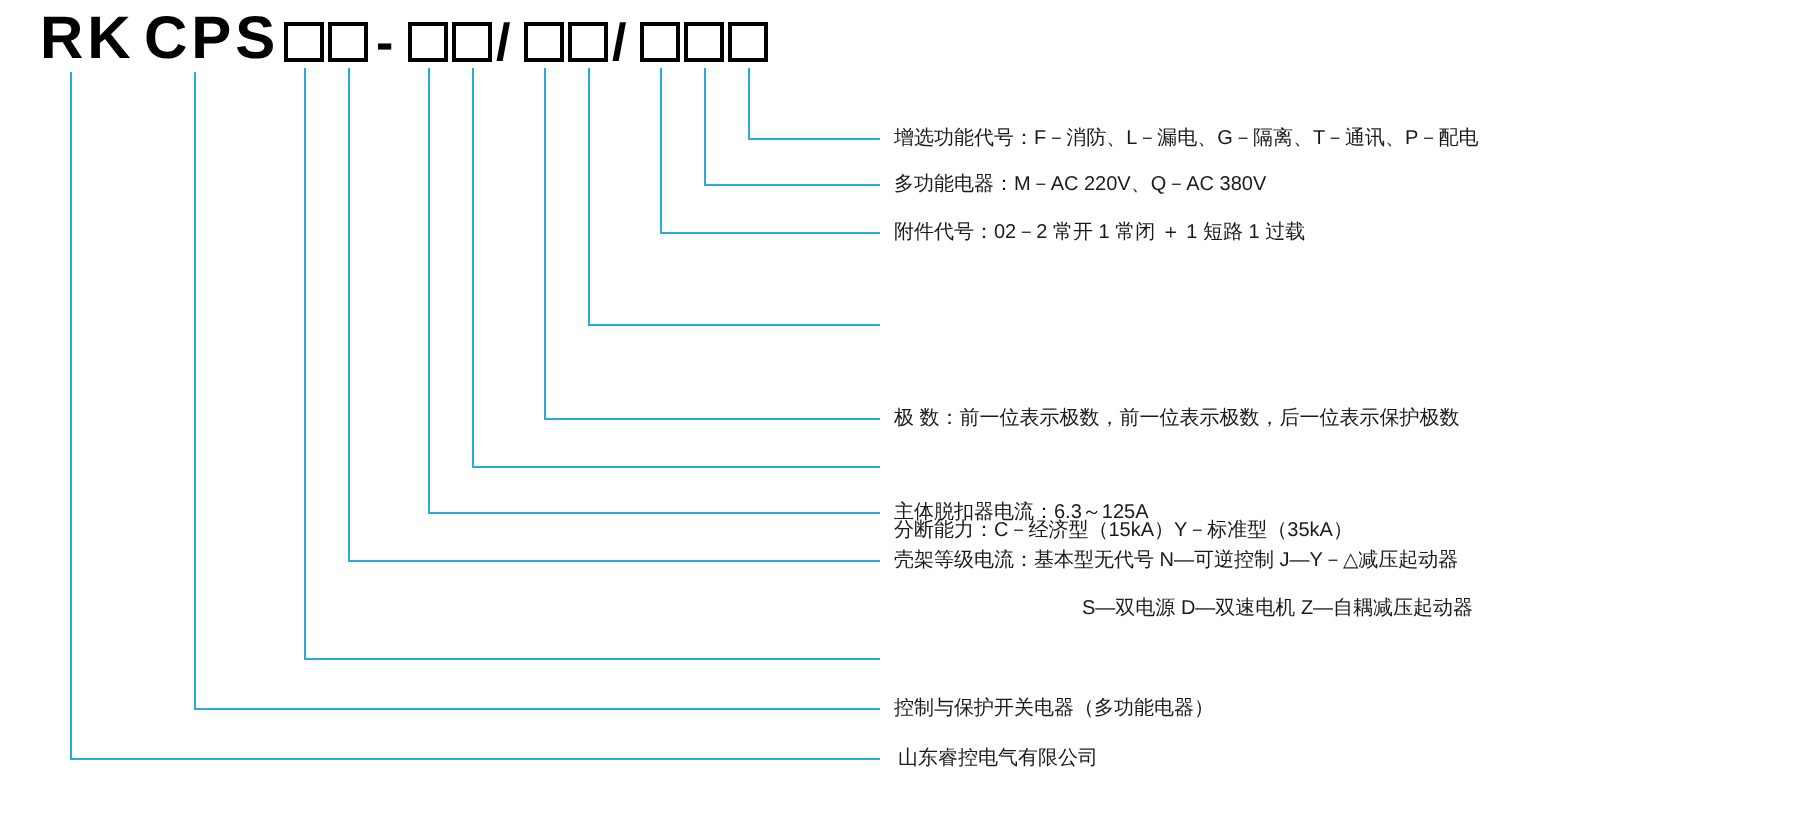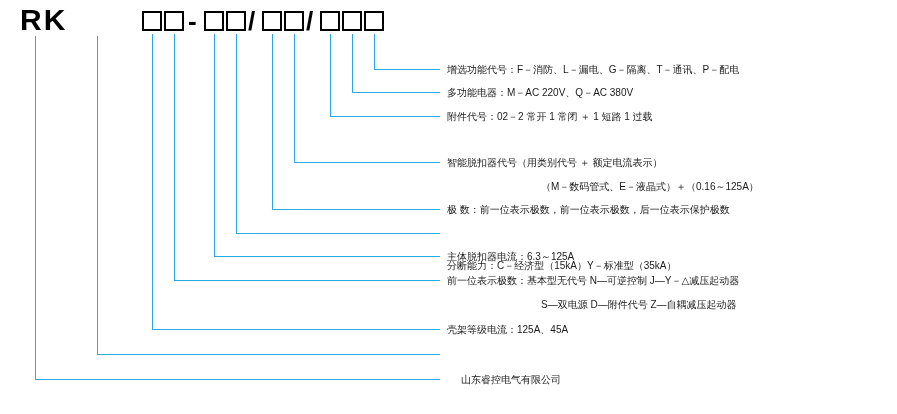--- a/index.html
+++ b/index.html
@@ -56,20 +56,21 @@
     line-height:16px;
     white-space:nowrap;
   }
 </style>
 </head>
 <body>
 
 <div class="canvas">
 
   <span class="code-text" style="left:20px;">RK</span>
+  <span class="code-text" style="left:72px;">CPS</span>
 
   <span class="dbox" style="left:142px;"></span>
   <span class="dbox" style="left:164px;"></span>
   <span class="sep" style="left:188px;">-</span>
   <span class="dbox" style="left:204px;"></span>
   <span class="dbox" style="left:226px;"></span>
   <span class="sep" style="left:248px;">/</span>
   <span class="dbox" style="left:262px;"></span>
   <span class="dbox" style="left:284px;"></span>
   <span class="sep" style="left:306px;">/</span>
@@ -85,23 +86,21 @@
   <div class="leader" style="left:236px;top:34px;width:204px;height:200px;"></div>
   <div class="leader" style="left:214px;top:34px;width:226px;height:223px;"></div>
   <div class="leader" style="left:174px;top:34px;width:266px;height:247px;"></div>
   <div class="leader" style="left:152px;top:34px;width:288px;height:296px;"></div>
   <div class="leader" style="left:97px;top:36px;width:343px;height:319px;"></div>
   <div class="leader" style="left:35px;top:36px;width:405px;height:344px;"></div>
 
   <div class="ann" style="left:447px;top:62px;">增选功能代号：F－消防、L－漏电、G－隔离、T－通讯、P－配电</div>
   <div class="ann" style="left:447px;top:85px;">多功能电器：M－AC 220V、Q－AC 380V</div>
   <div class="ann" style="left:447px;top:109px;text-align:center;">附件代号：02－2 常开 1 常闭 ＋ 1 短路 1 过载</div>
-  <div class="ann" style="left:447px;top:155px;">智能脱扣器代号（用类别代号 ＋ 额定电流表示）</div>
-  <div class="ann" style="left:541px;top:179px;">（M－数码管式、E－液晶式）＋（0.16～125A）</div>
   <div class="ann" style="left:447px;top:202px;">极 数：前一位表示极数，前一位表示极数，后一位表示保护极数</div>
   <div class="ann" style="left:447px;top:226px;margin-top:32px;">分断能力：C－经济型（15kA）Y－标准型（35kA）</div>
   <div class="ann" style="left:447px;top:249px;">主体脱扣器电流：6.3～125A</div>
-  <div class="ann" style="left:447px;top:273px;">前一位表示极数：基本型无代号 N—可逆控制 J—Y－△减压起动器</div>
-  <div class="ann" style="left:541px;top:297px;">S—双电源 D—附件代号 Z—自耦减压起动器</div>
-  <div class="ann" style="left:447px;top:322px;">壳架等级电流：125A、45A</div>
-  <div class="ann" style="left:461px;top:372px;">山东睿控电气有限公司</div>
+  <div class="ann" style="left:447px;top:273px;">壳架等级电流：基本型无代号 N—可逆控制 J—Y－△减压起动器</div>
+  <div class="ann" style="left:541px;top:297px;">S—双电源 D—双速电机 Z—自耦减压起动器</div>
+  <div class="ann" style="left:447px;top:347px;">控制与保护开关电器（多功能电器）</div>
+  <div class="ann" style="left:449px;top:372px;">山东睿控电气有限公司</div>
 
 </div>
 
 </body></html>

